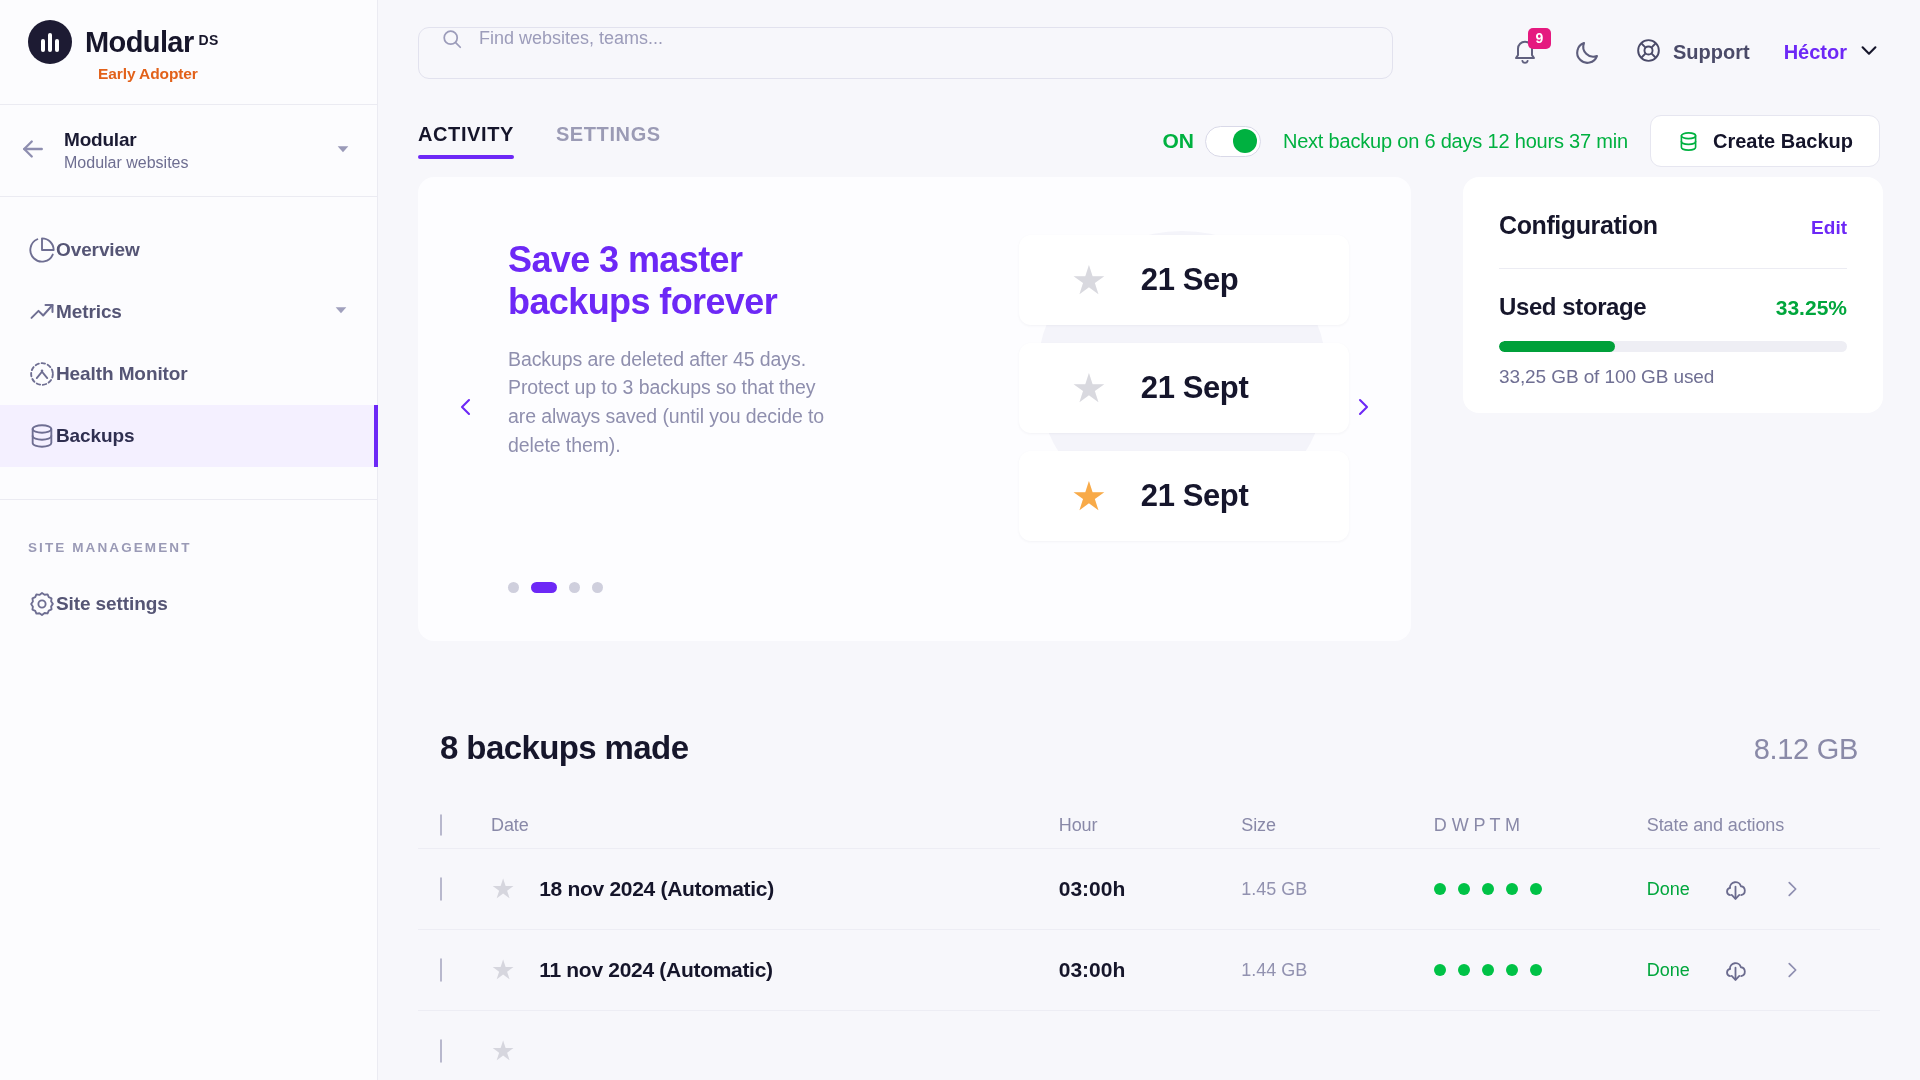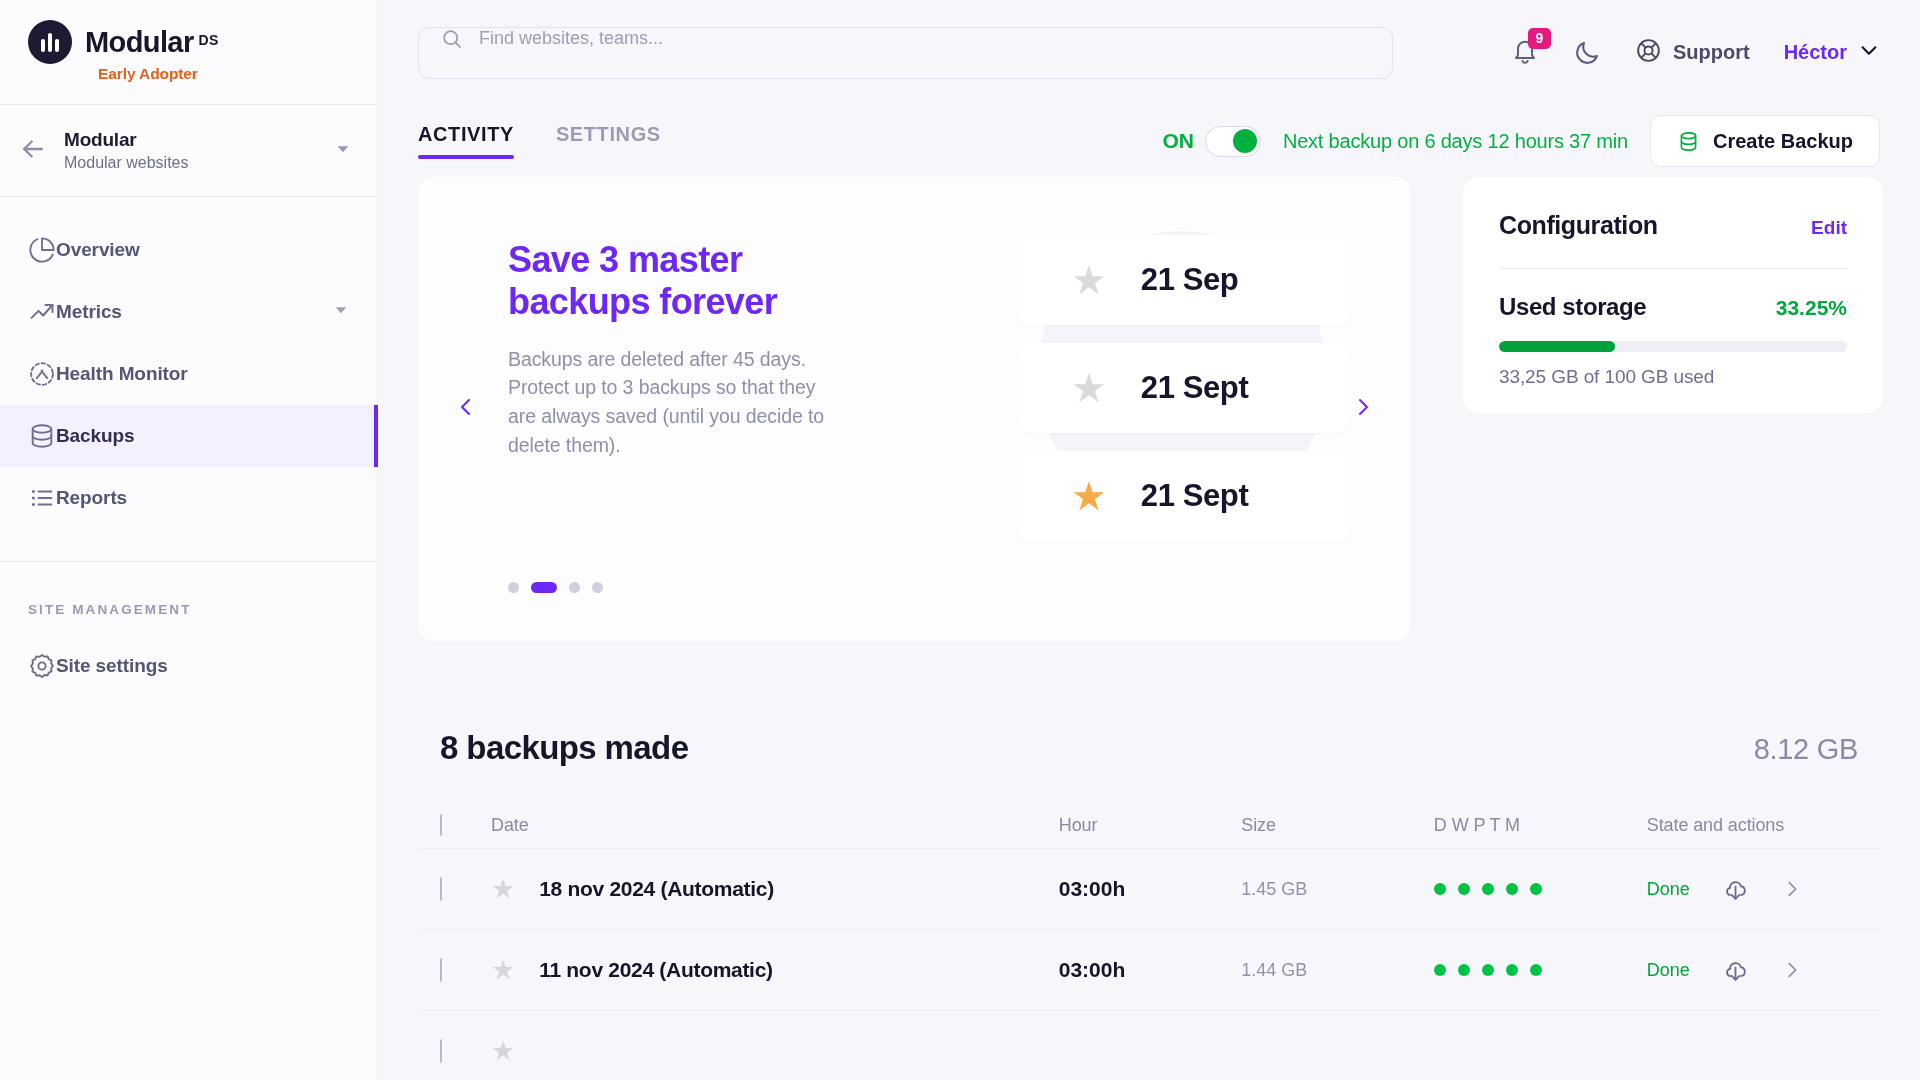--- a/index.html
+++ b/index.html
@@ -353,33 +353,20 @@
         <span class="nic">
           <svg width="28" height="28" viewBox="0 0 24 24" fill="none" stroke="currentColor" stroke-width="1.6" stroke-linecap="round" stroke-linejoin="round">
               <ellipse cx="12" cy="6" rx="8" ry="3.2"></ellipse>
               <path d="M4 6v12c0 1.77 3.58 3.2 8 3.2s8-1.43 8-3.2V6"></path>
               <path d="M4 12c0 1.77 3.58 3.2 8 3.2s8-1.43 8-3.2"></path>
             </svg>
         </span>
         <span>Backups</span>
       </div>
 
-      <div class="nav-item">
-        <span class="nic">
-          <svg width="28" height="28" viewBox="0 0 24 24" fill="none" stroke="currentColor" stroke-width="1.7" stroke-linecap="round">
-              <line x1="9" y1="6.5" x2="20" y2="6.5"></line>
-              <line x1="9" y1="12" x2="20" y2="12"></line>
-              <line x1="9" y1="17.5" x2="20" y2="17.5"></line>
-              <circle cx="4.6" cy="6.5" r="1.3" fill="currentColor" stroke="none"></circle>
-              <circle cx="4.6" cy="12" r="1.3" fill="currentColor" stroke="none"></circle>
-              <circle cx="4.6" cy="17.5" r="1.3" fill="currentColor" stroke="none"></circle>
-            </svg>
-        </span>
-        <span>Reports</span>
-      </div>
 
 
       <div class="nav-divider"></div>
 
       <div class="section-label">SITE MANAGEMENT</div>
 
       <div class="nav-lower">
         <div class="nav-item">
           <span class="nic">
             <svg width="28" height="28" viewBox="0 0 24 24" fill="none" stroke="currentColor" stroke-width="1.6" stroke-linecap="round" stroke-linejoin="round">

